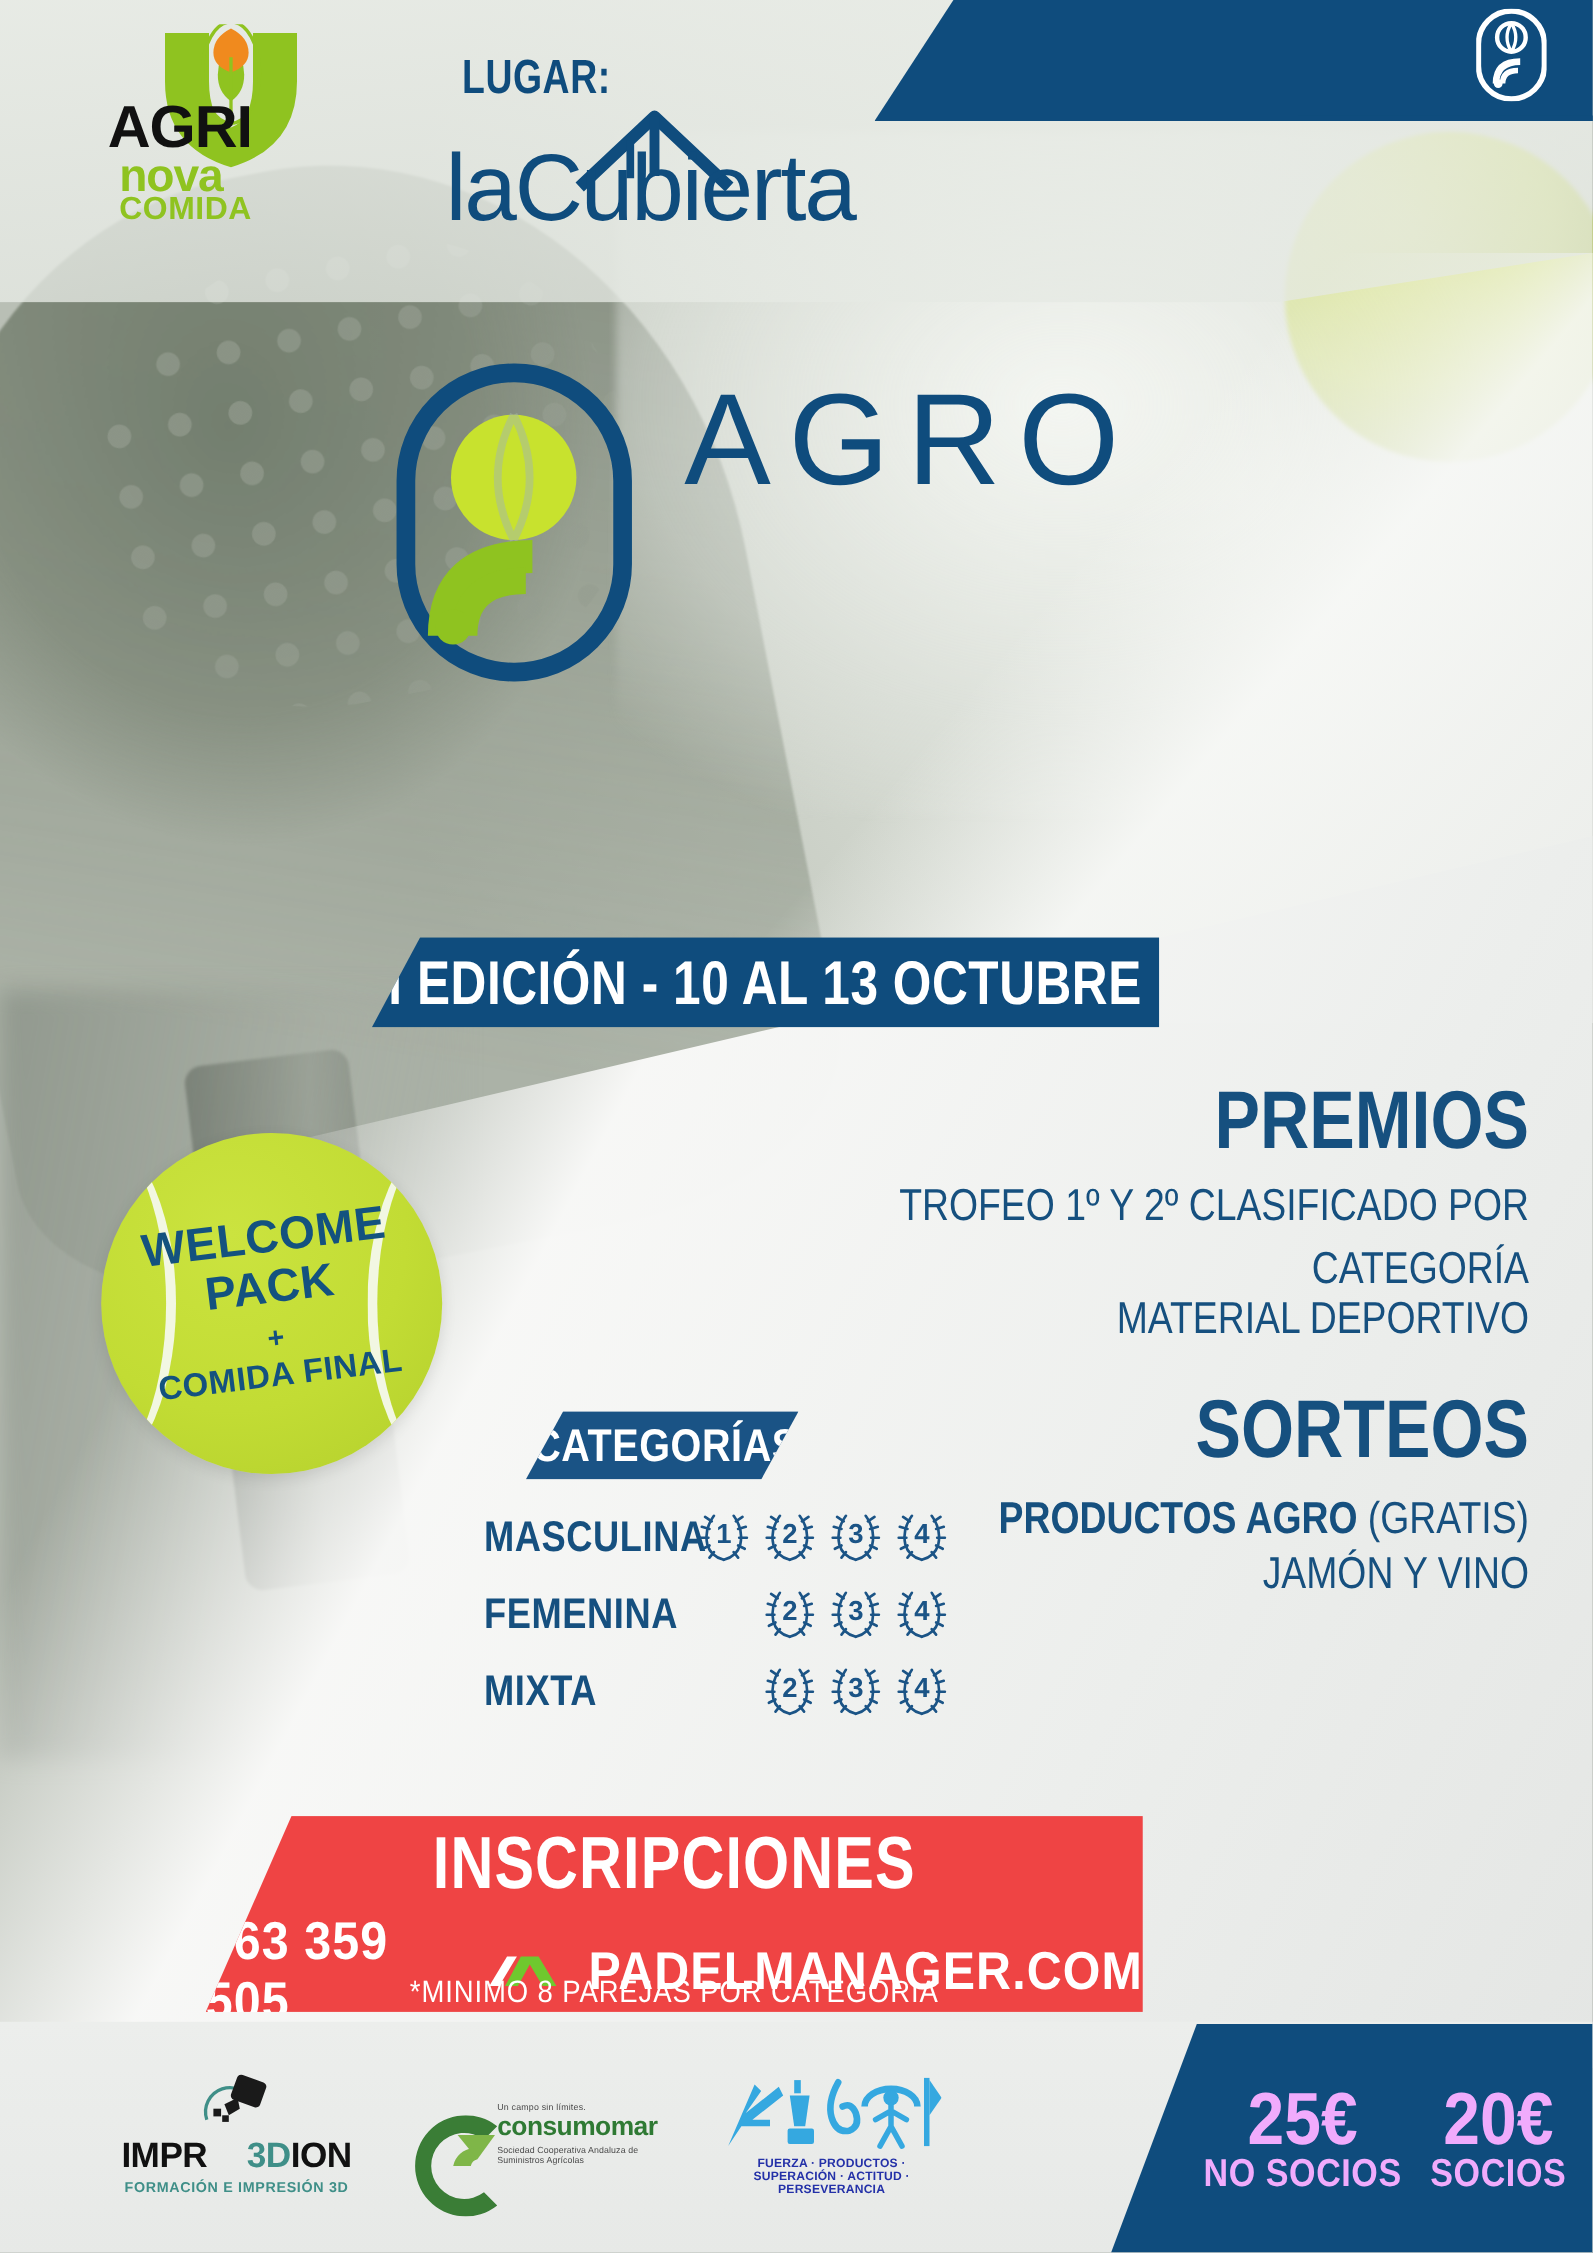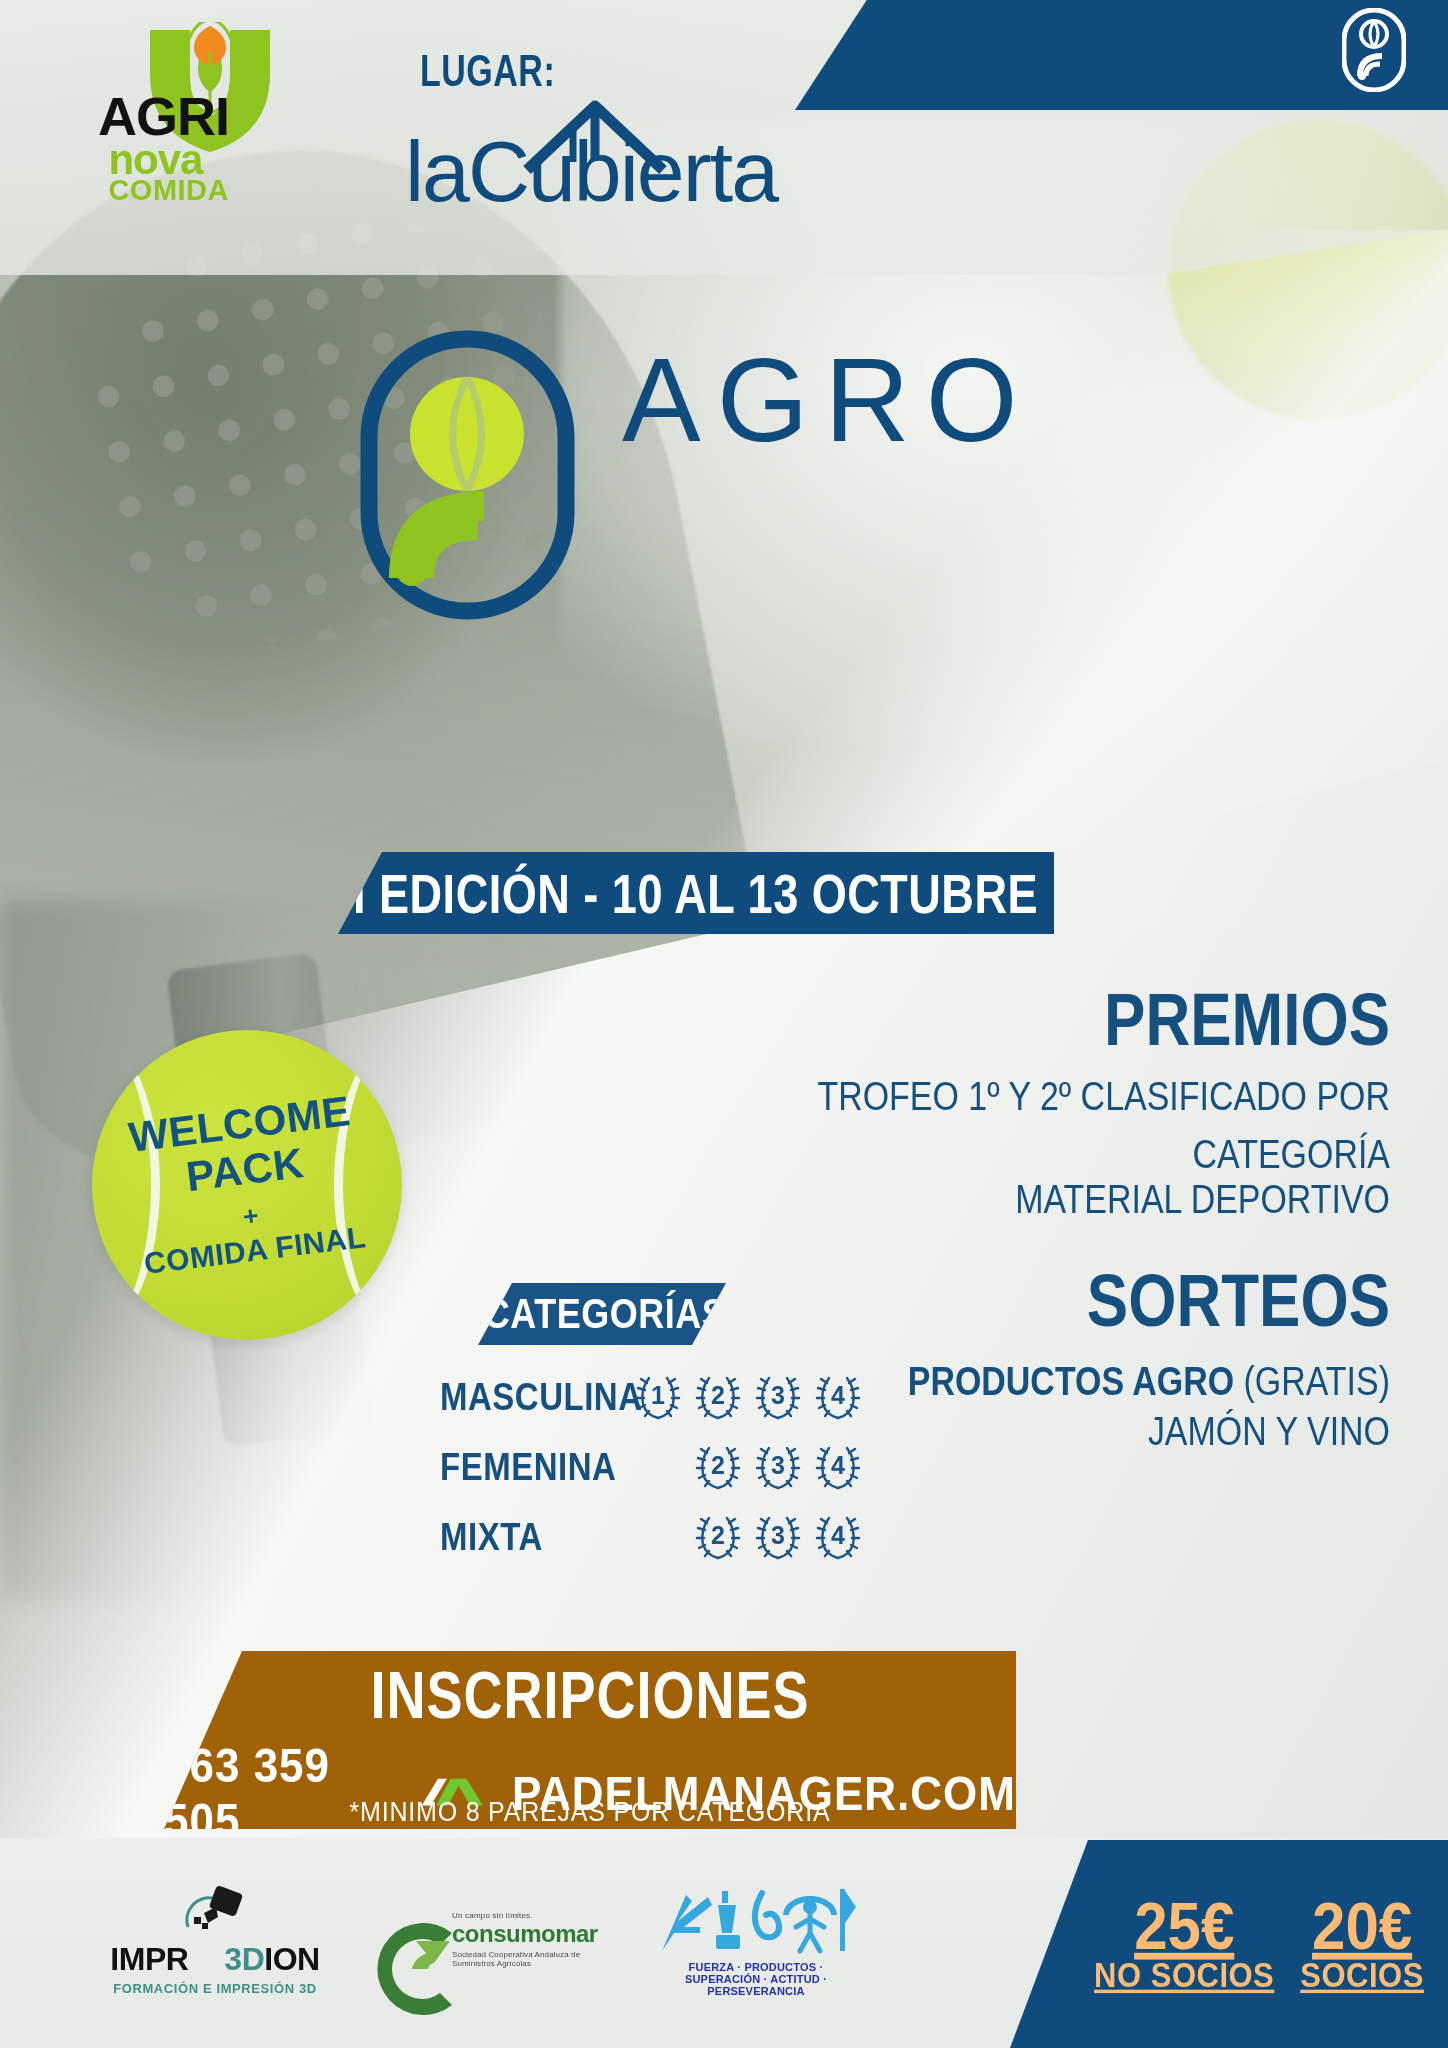--- a/index.html
+++ b/index.html
@@ -283,23 +283,23 @@
   }
   .cat-plain {
     font-family: "Liberation Sans", sans-serif;
     font-weight: bold; font-size: 33px; color: #16507f;
     transform: scaleY(1.18); transform-origin: left center;
     margin-left: 8px;
   }
 
   
   .insc-banner {
-    position: absolute; left: 164px; top: 1651px;
+    position: absolute; left: 187px; top: 1651px;
     width: 852px; height: 178px;
-    background: #a16207;
+    background: #ef4444;
     clip-path: polygon(78px 0, 852px 0, 852px 178px, 0 178px);
   }
   .insc-title {
     position: absolute; left: 0; right: 0; top: 12px;
     text-align: center;
     font-family: "Liberation Sans", sans-serif;
     font-weight: bold; font-size: 54px; color: #fff;
     letter-spacing: 1px;
     transform: scaleY(1.24);
   }
@@ -329,21 +329,21 @@
 
   
   .price-block {
     position: absolute; right: 0; bottom: 0;
     width: 438px; height: 208px;
     background: #0f4c7d;
     clip-path: polygon(78px 0, 438px 0, 438px 208px, 0 208px);
     display: flex; align-items: center; justify-content: center; gap: 26px;
     padding-left: 60px;
   }
-  .price-item { text-align: center; color: #fdba74; text-decoration: underline; }
+  .price-item { text-align: center; color: #f0abfc; }
   .price-amount {
     font-family: "Liberation Sans", sans-serif;
     font-weight: bold; font-size: 60px; letter-spacing: 0px;
     transform: scaleY(1.12); line-height: 1.05;
   }
   .price-label {
     font-family: "Liberation Sans", sans-serif;
     font-weight: bold; font-size: 31px; letter-spacing: .5px;
     transform: scaleY(1.14);
   }

